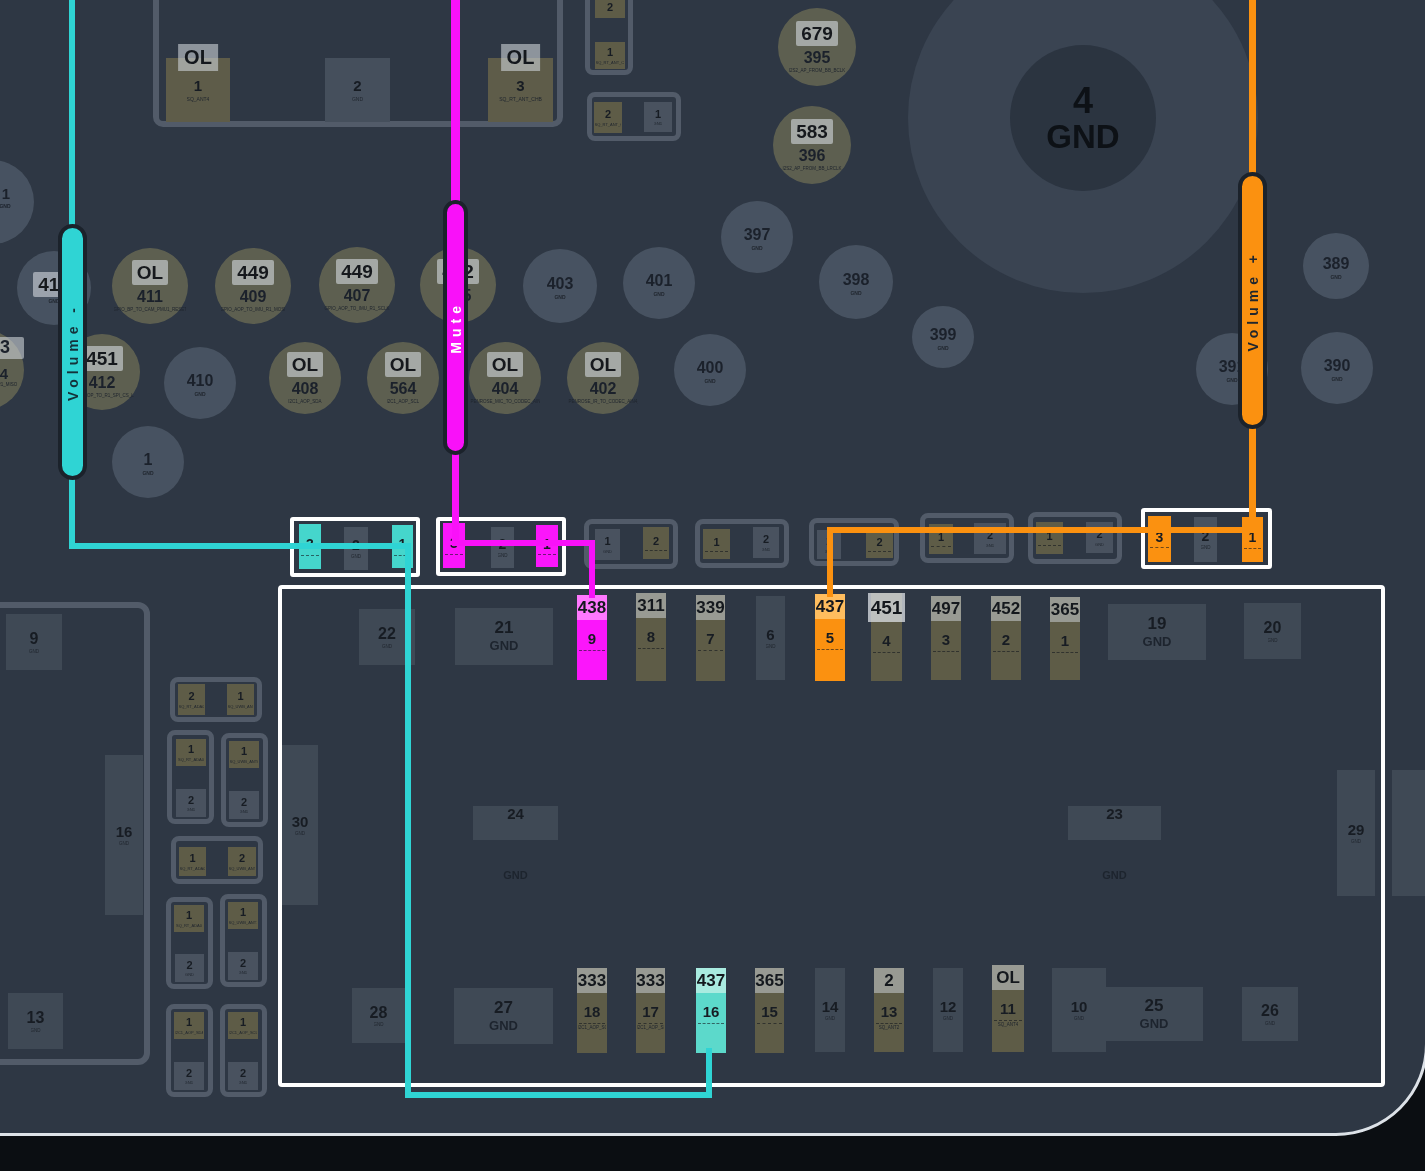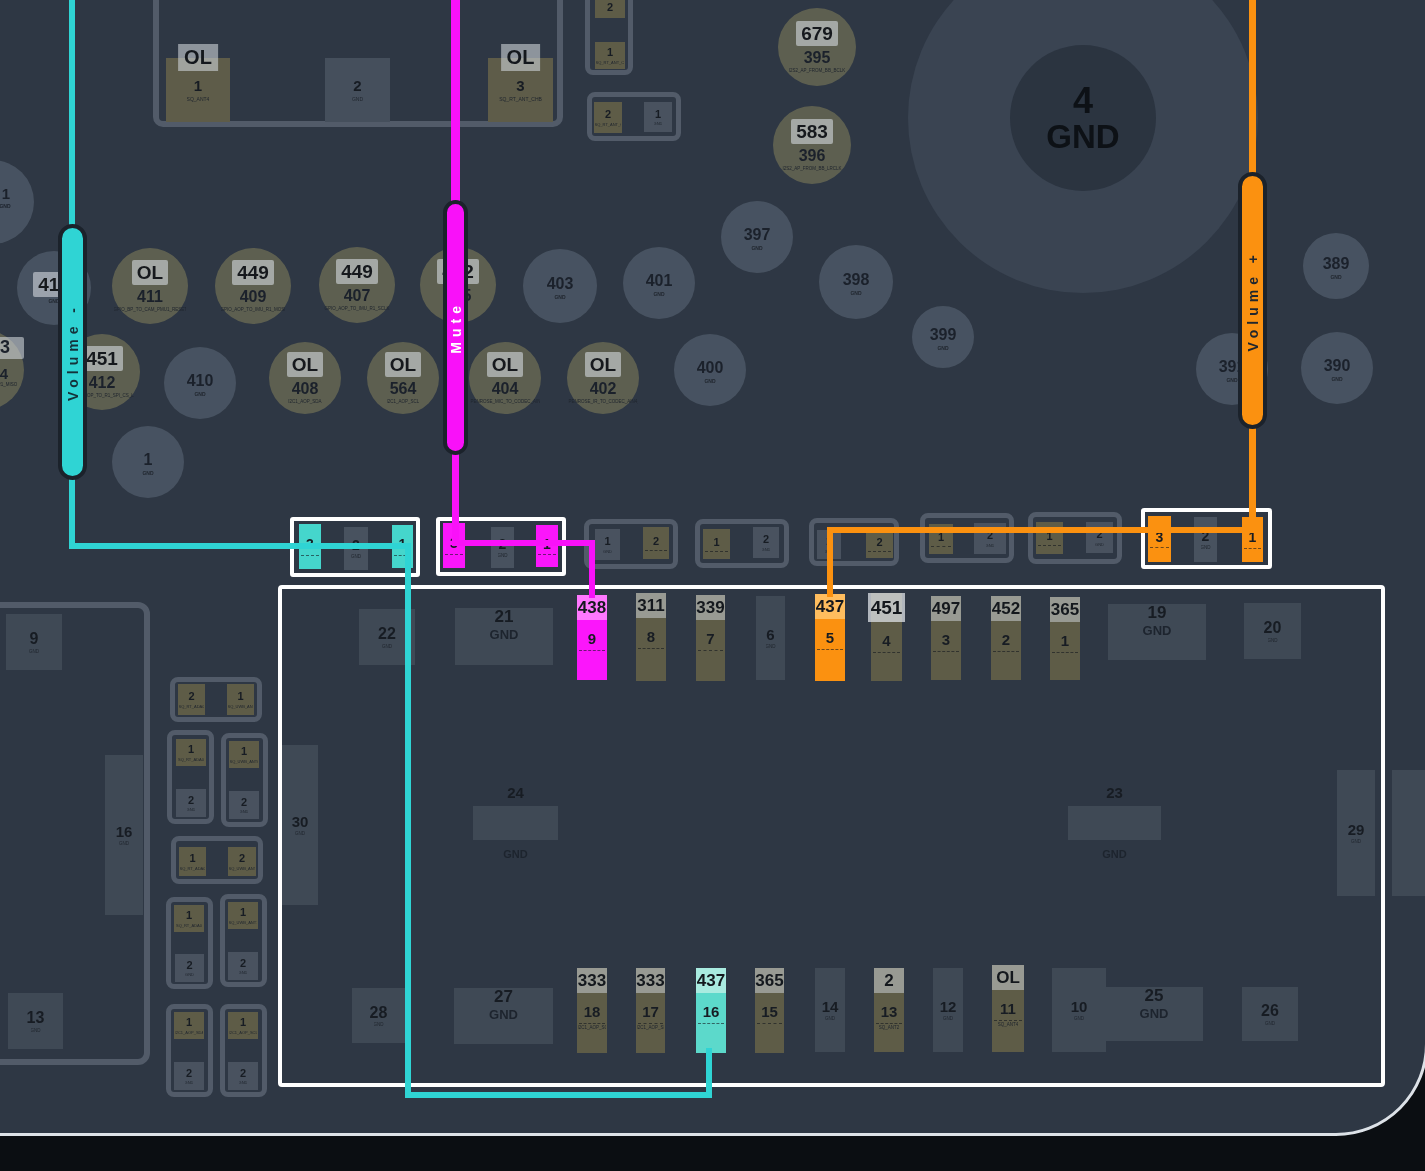--- a/index.html
+++ b/index.html
@@ -32,23 +32,23 @@
 
   .pad{position:absolute;box-sizing:border-box;display:flex;flex-direction:column;align-items:center;
        color:#171c23;z-index:10;overflow:visible;}
   .num{font-weight:700;line-height:1.1;}
   .dash{width:85%;border-top:1px dashed rgba(20,24,30,0.6);margin-top:2px;}
   .netTiny{font-size:4.5px;white-space:nowrap;max-width:96%;overflow:hidden;margin-top:1px;color:#20262e;}
   .sub{font-size:13px;font-weight:600;color:#1d242e;line-height:1.2;}
 
   .k-sq-gray{background:#3f4955;justify-content:center;}
   .k-sq-gray .num{font-size:16px;}
-  .k-sq-gray-lg{background:#3f4955;}
+  .k-sq-gray-lg{background:#3f4955;justify-content:center;}
   .k-sq-gray-lg .num{font-size:17px;}
-  .k-sq-gray-sm{background:#3f4955;justify-content:center;gap:46px;}
+  .k-sq-gray-sm{background:#3f4955;justify-content:flex-start;gap:46px;}
   .k-sq-gray-sm .num{font-size:15px;}
   .k-sq-gray-sm .sub{font-size:11px;}
   .k-tall-gray{background:#3f4955;justify-content:center;}
   .k-tall-gray .num{font-size:15px;}
 
   .k-tall-khaki{background:#5e5c47;align-items:center;}
   .k-tall-mag{background:#fb16fb;}
   .k-tall-org{background:#fb9110;}
   .k-tall-cyn{background:#5cd9cb;}
   .k-tall-khaki .num,.k-tall-mag .num,.k-tall-org .num,.k-tall-cyn .num{font-size:15px;margin-top:11px;}

